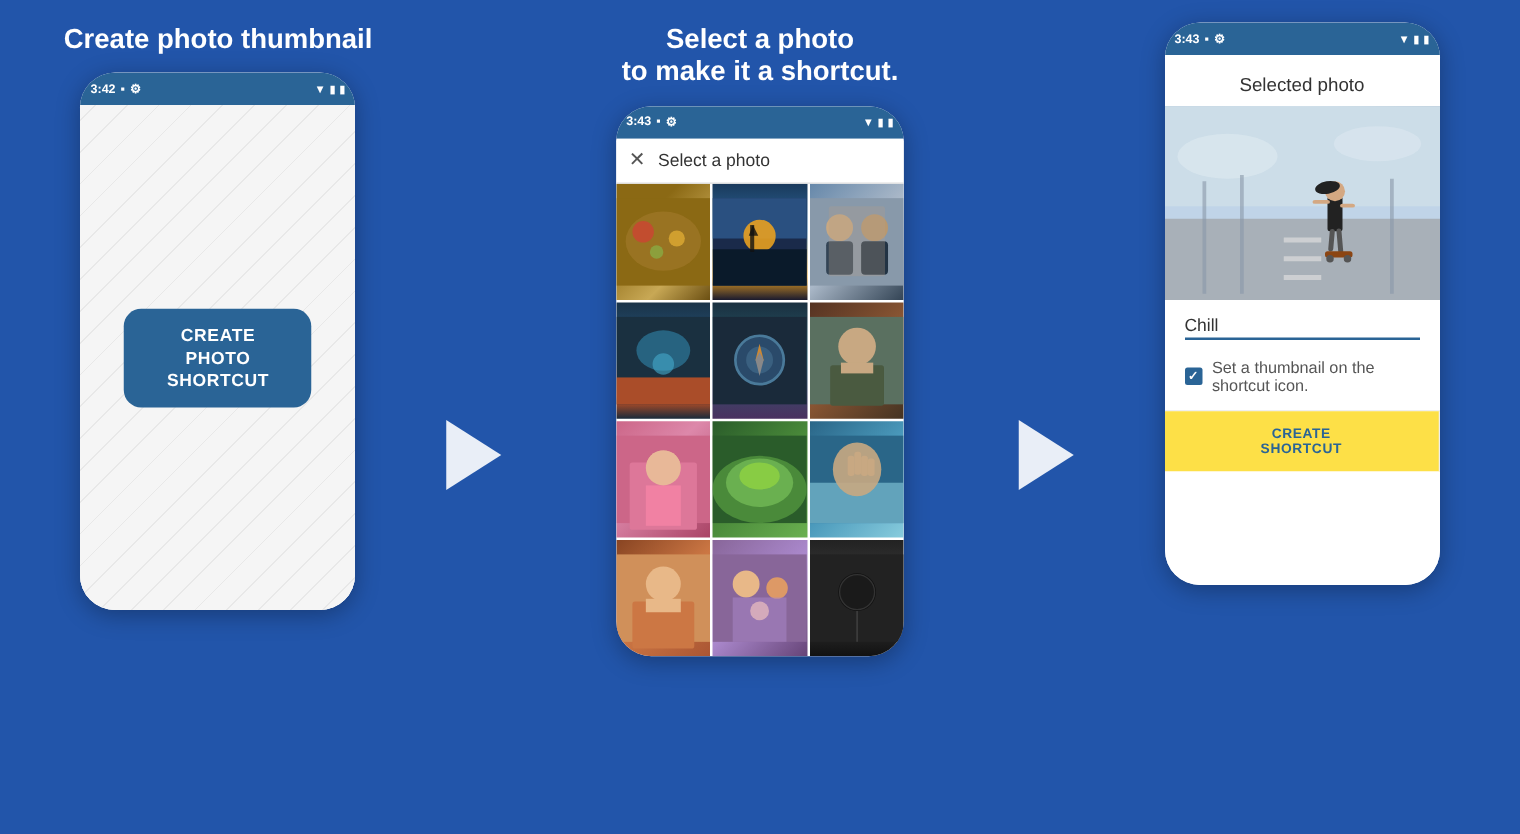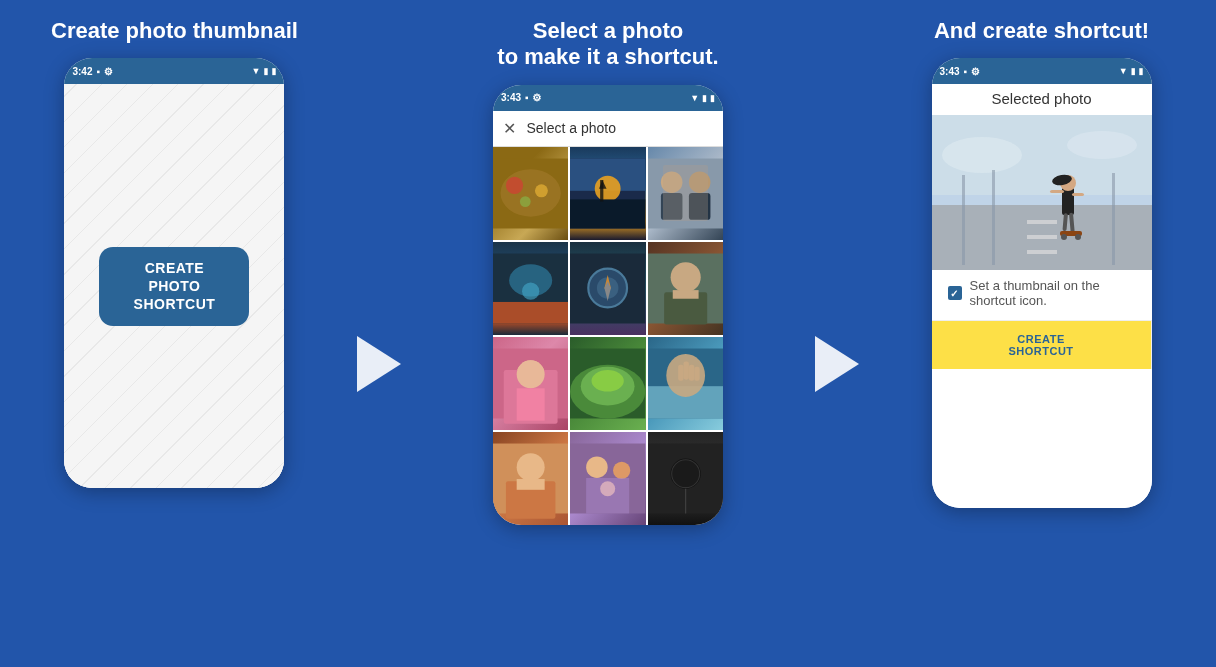--- a/index.html
+++ b/index.html
@@ -197,21 +197,21 @@
       display: flex;
       flex-direction: column;
       overflow: hidden;
     }
 
     .selected-photo-title {
       text-align: center;
       font-size: 15px;
       font-weight: 500;
       color: #333;
-      padding: 6px 0 8px;
+      padding: 16px 0 8px;
     }
 
     .selected-photo-img {
       width: 100%;
       height: 155px;
       background: linear-gradient(135deg, #b8c8d8 0%, #d8e0e8 30%, #a8b8c8 60%, #c8d0d8 80%, #e0d8d0 100%);
       position: relative;
       overflow: hidden;
       flex-shrink: 0;
     }
@@ -459,21 +459,20 @@
       </div>
     </div>
   </div>
 </div>
 
 <div class="arrow-container">
   <div class="arrow-right"></div>
 </div>
 
 <div class="section">
-  <div class="section-title">And create shortcut!</div>
   <div class="phone" style="width:220px; height:450px;">
     <div class="phone-status-bar">
       <div class="status-left">
         <span>3:43</span>
         <span>▪</span>
         <span>⚙</span>
       </div>
       <div class="status-right">
         <span>▼</span>
         <span>▮</span>
@@ -512,20 +511,23 @@
           <rect x="137" y="98" width="4" height="20" fill="#555" rx="2" transform="rotate(-5,137,98)"></rect>
 
           <rect x="118" y="75" width="14" height="3" fill="#d4a882" rx="2"></rect>
           <rect x="140" y="78" width="12" height="3" fill="#d4a882" rx="2"></rect>
 
           <rect x="128" y="116" width="22" height="5" fill="#8b4513" rx="2"></rect>
           <circle cx="132" cy="122" r="3" fill="#555"></circle>
           <circle cx="146" cy="122" r="3" fill="#555"></circle>
         </svg>
       </div>
+      <div class="name-input-area">
+        <input type="text" class="name-input-field" value="Chill" style="">
+      </div>
       <div class="thumbnail-option">
         <div class="checkbox-blue">
           <span class="checkbox-check">✓</span>
         </div>
         <span class="thumbnail-text">Set a thumbnail on the shortcut icon.</span>
       </div>
       <div class="action-buttons">
         <button class="action-btn" style="white-space:pre-line;">CREATE
 SHORTCUT</button>
       </div>

